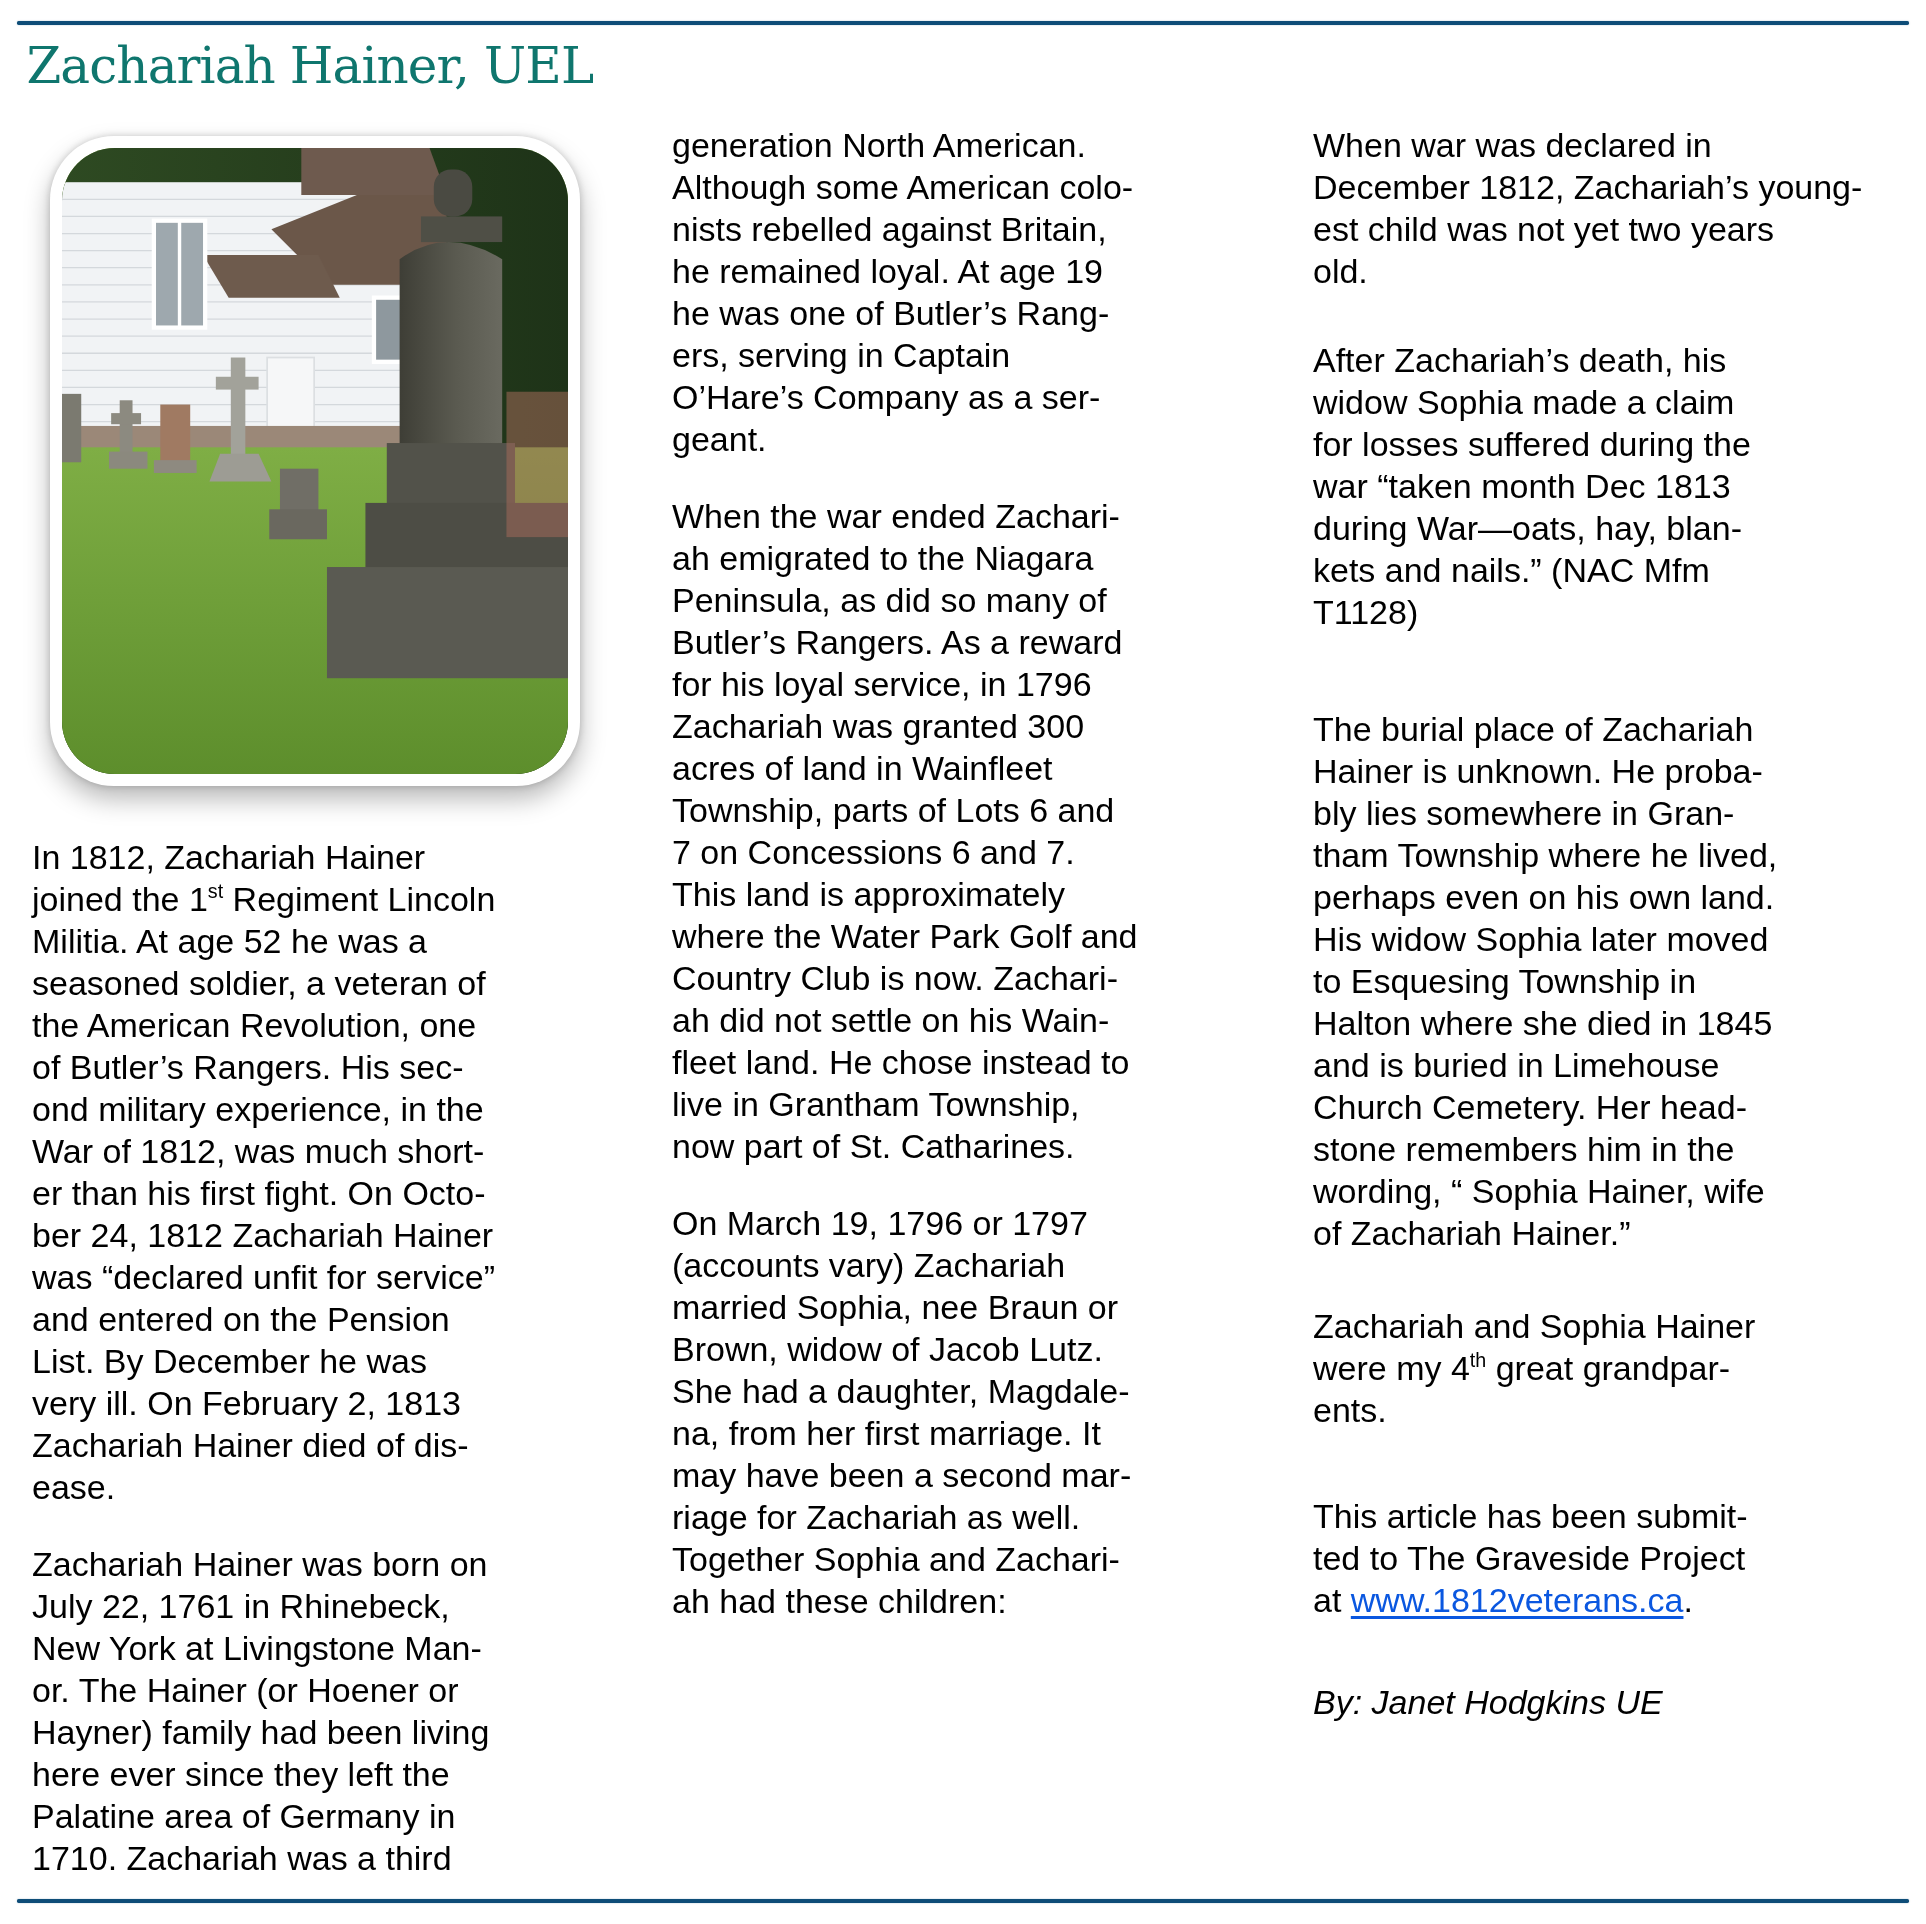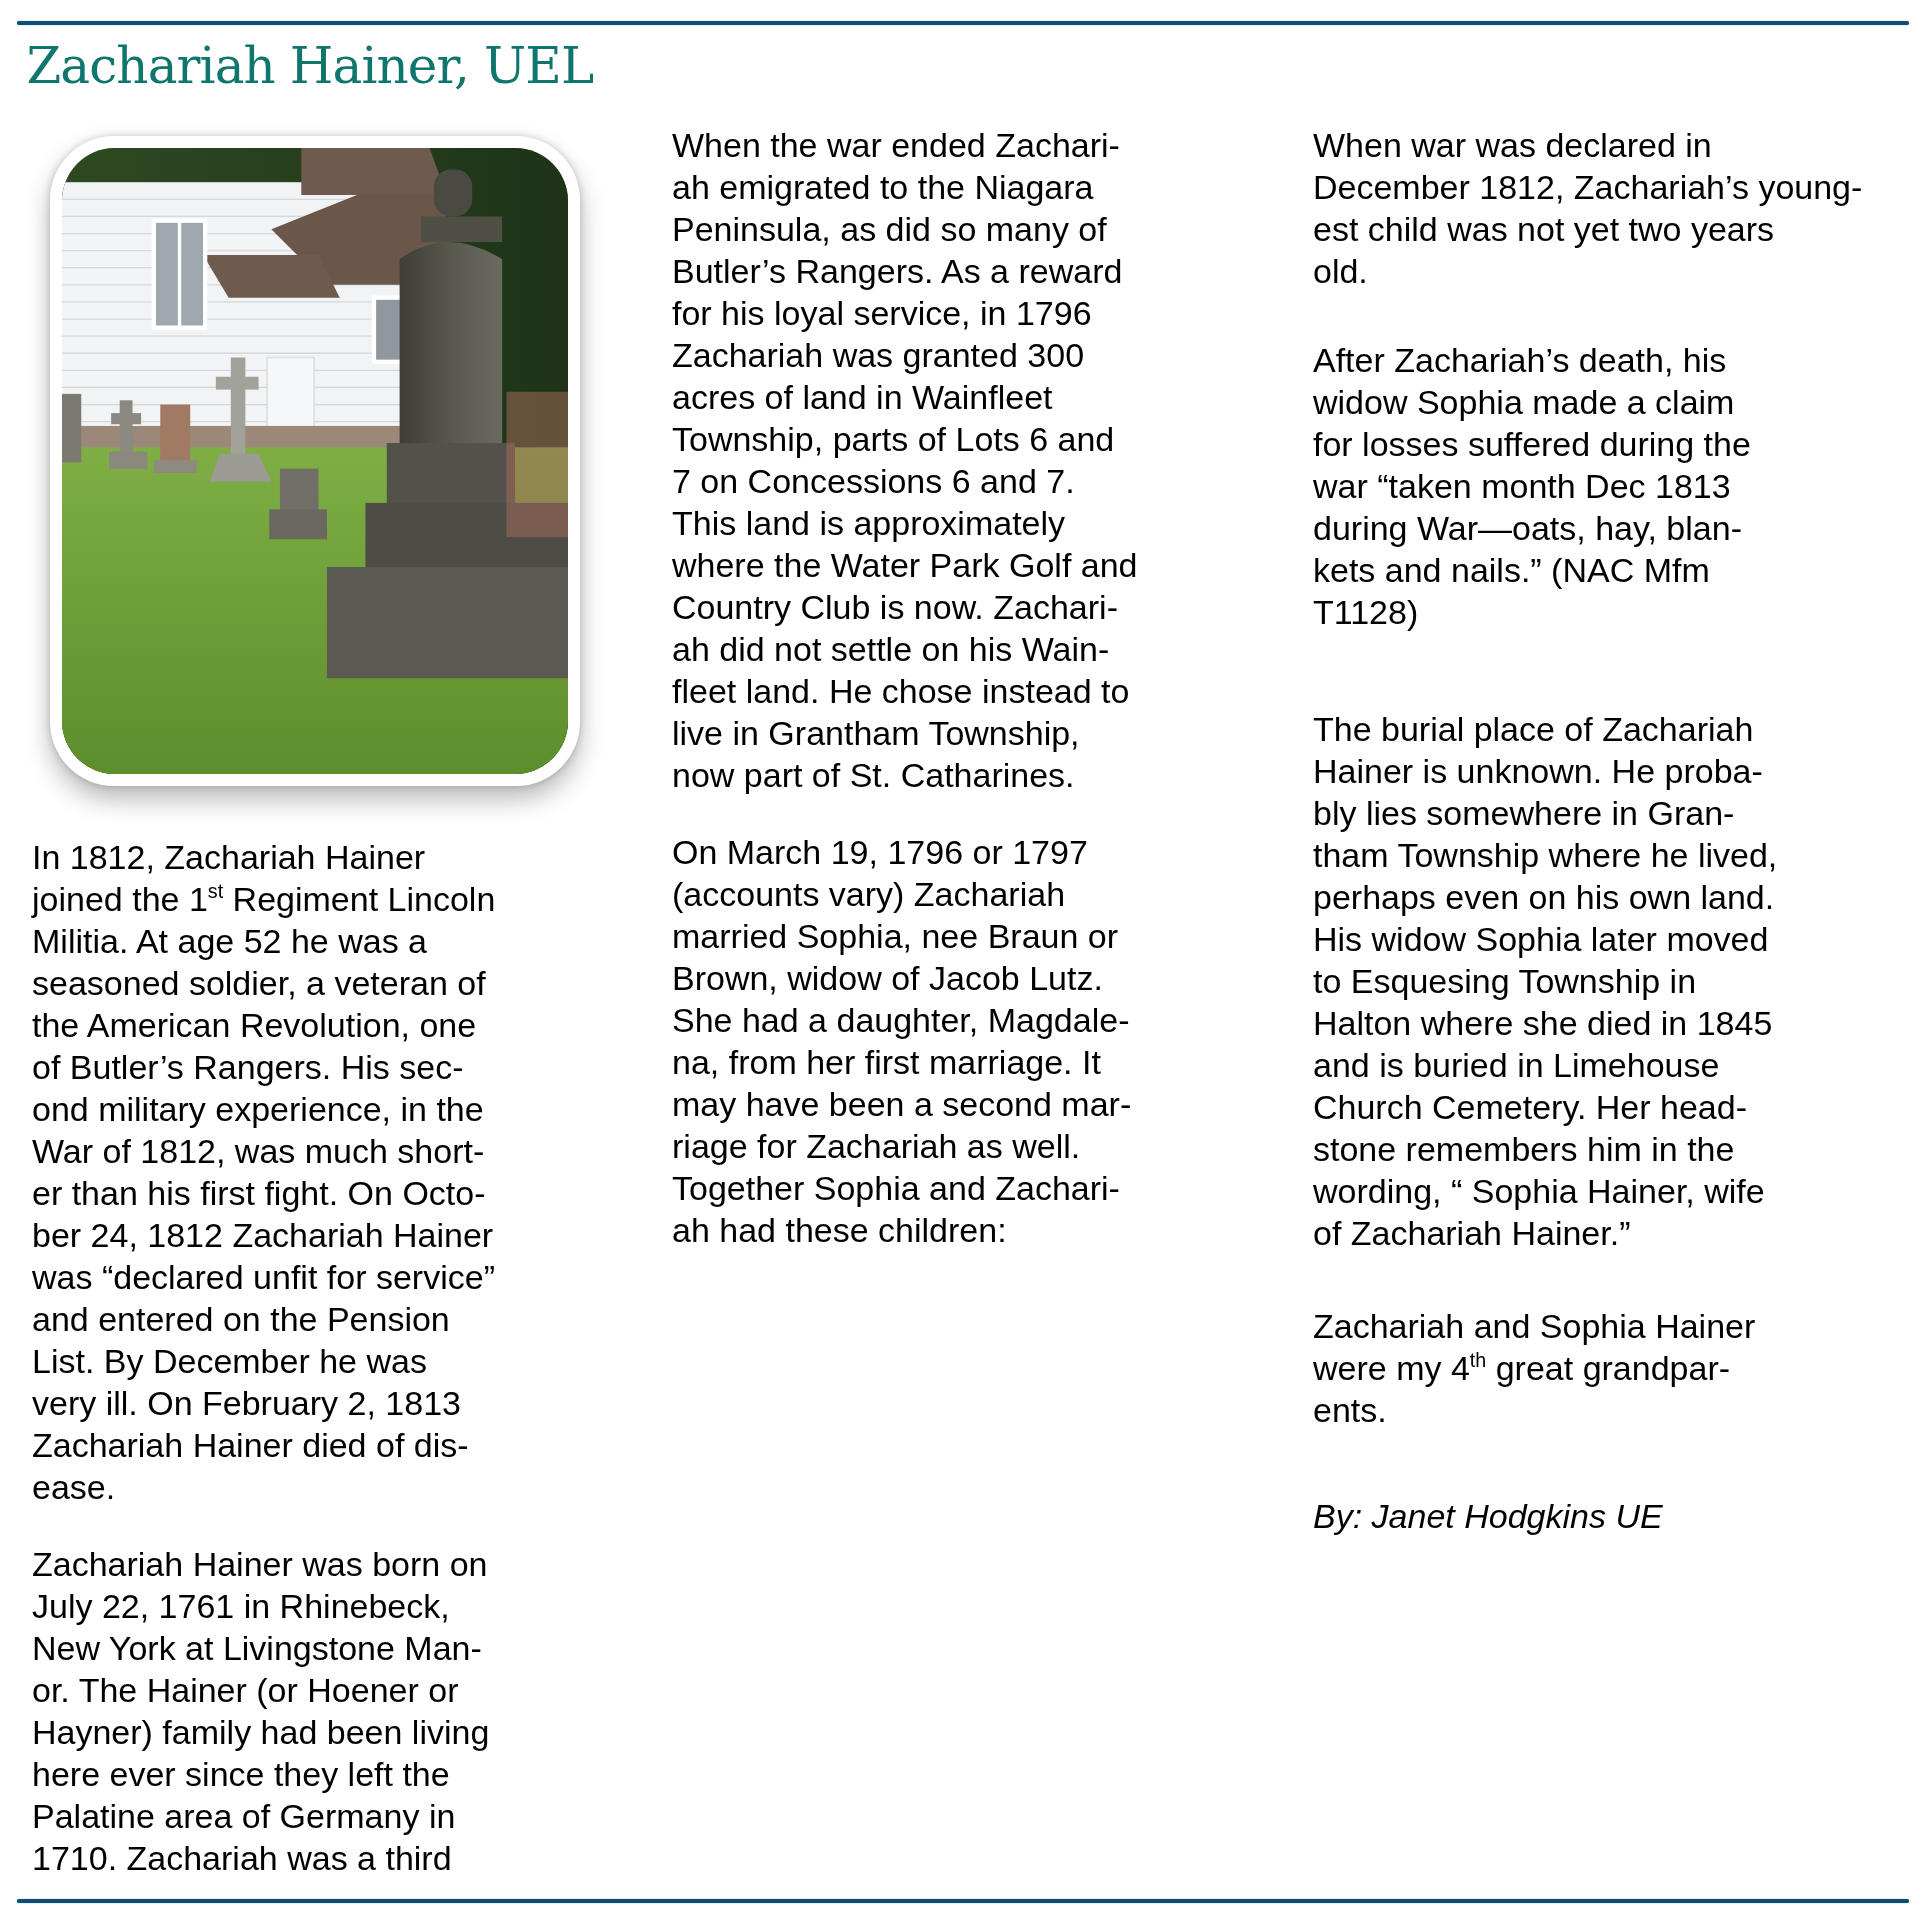--- a/index.html
+++ b/index.html
@@ -138,20 +138,28 @@
 July 22, 1761 in Rhinebeck,
 New York at Livingstone Man-
 or.  The Hainer (or Hoener or
 Hayner) family had been living
 here ever since they left the
 Palatine area of Germany in
 1710.  Zachariah was a third</p>
 </div>
 
 <div class="col col2">
+  <p>generation North American.
+Although some American colo-
+nists rebelled against Britain,
+he remained loyal.  At age 19
+he was one of Butler’s Rang-
+ers, serving in Captain
+O’Hare’s Company as a ser-
+geant.</p>
   <p>When the war ended Zachari-
 ah emigrated to the Niagara
 Peninsula, as did so many of
 Butler’s Rangers.  As a reward
 for his loyal service, in 1796
 Zachariah was granted 300
 acres of land in Wainfleet
 Township, parts of Lots 6 and
 7 on Concessions 6 and  7.
 This land is approximately
@@ -194,17 +202,20 @@
 to Esquesing Township in
 Halton where she died in 1845
 and is buried in Limehouse
 Church Cemetery.  Her head-
 stone remembers him in the
 wording,  “ Sophia Hainer, wife
 of Zachariah Hainer.”</p>
   <p class="gap-lg" style="margin-bottom:64px"><span>Zachariah and Sophia Hainer
 were my 4</span><sup>th</sup><span> great grandpar-
 ents.</span></p>
+  <p class="gap-lg" style="margin-bottom:60px"><span>This article has been submit-
+ted to The Graveside Project
+at </span><a class="link">www.1812veterans.ca</a><span>.</span></p>
   <p class="byline">By: Janet Hodgkins UE</p>
 </div>
 
 <div class="rule bottom"></div>
 
 
 </body></html>

